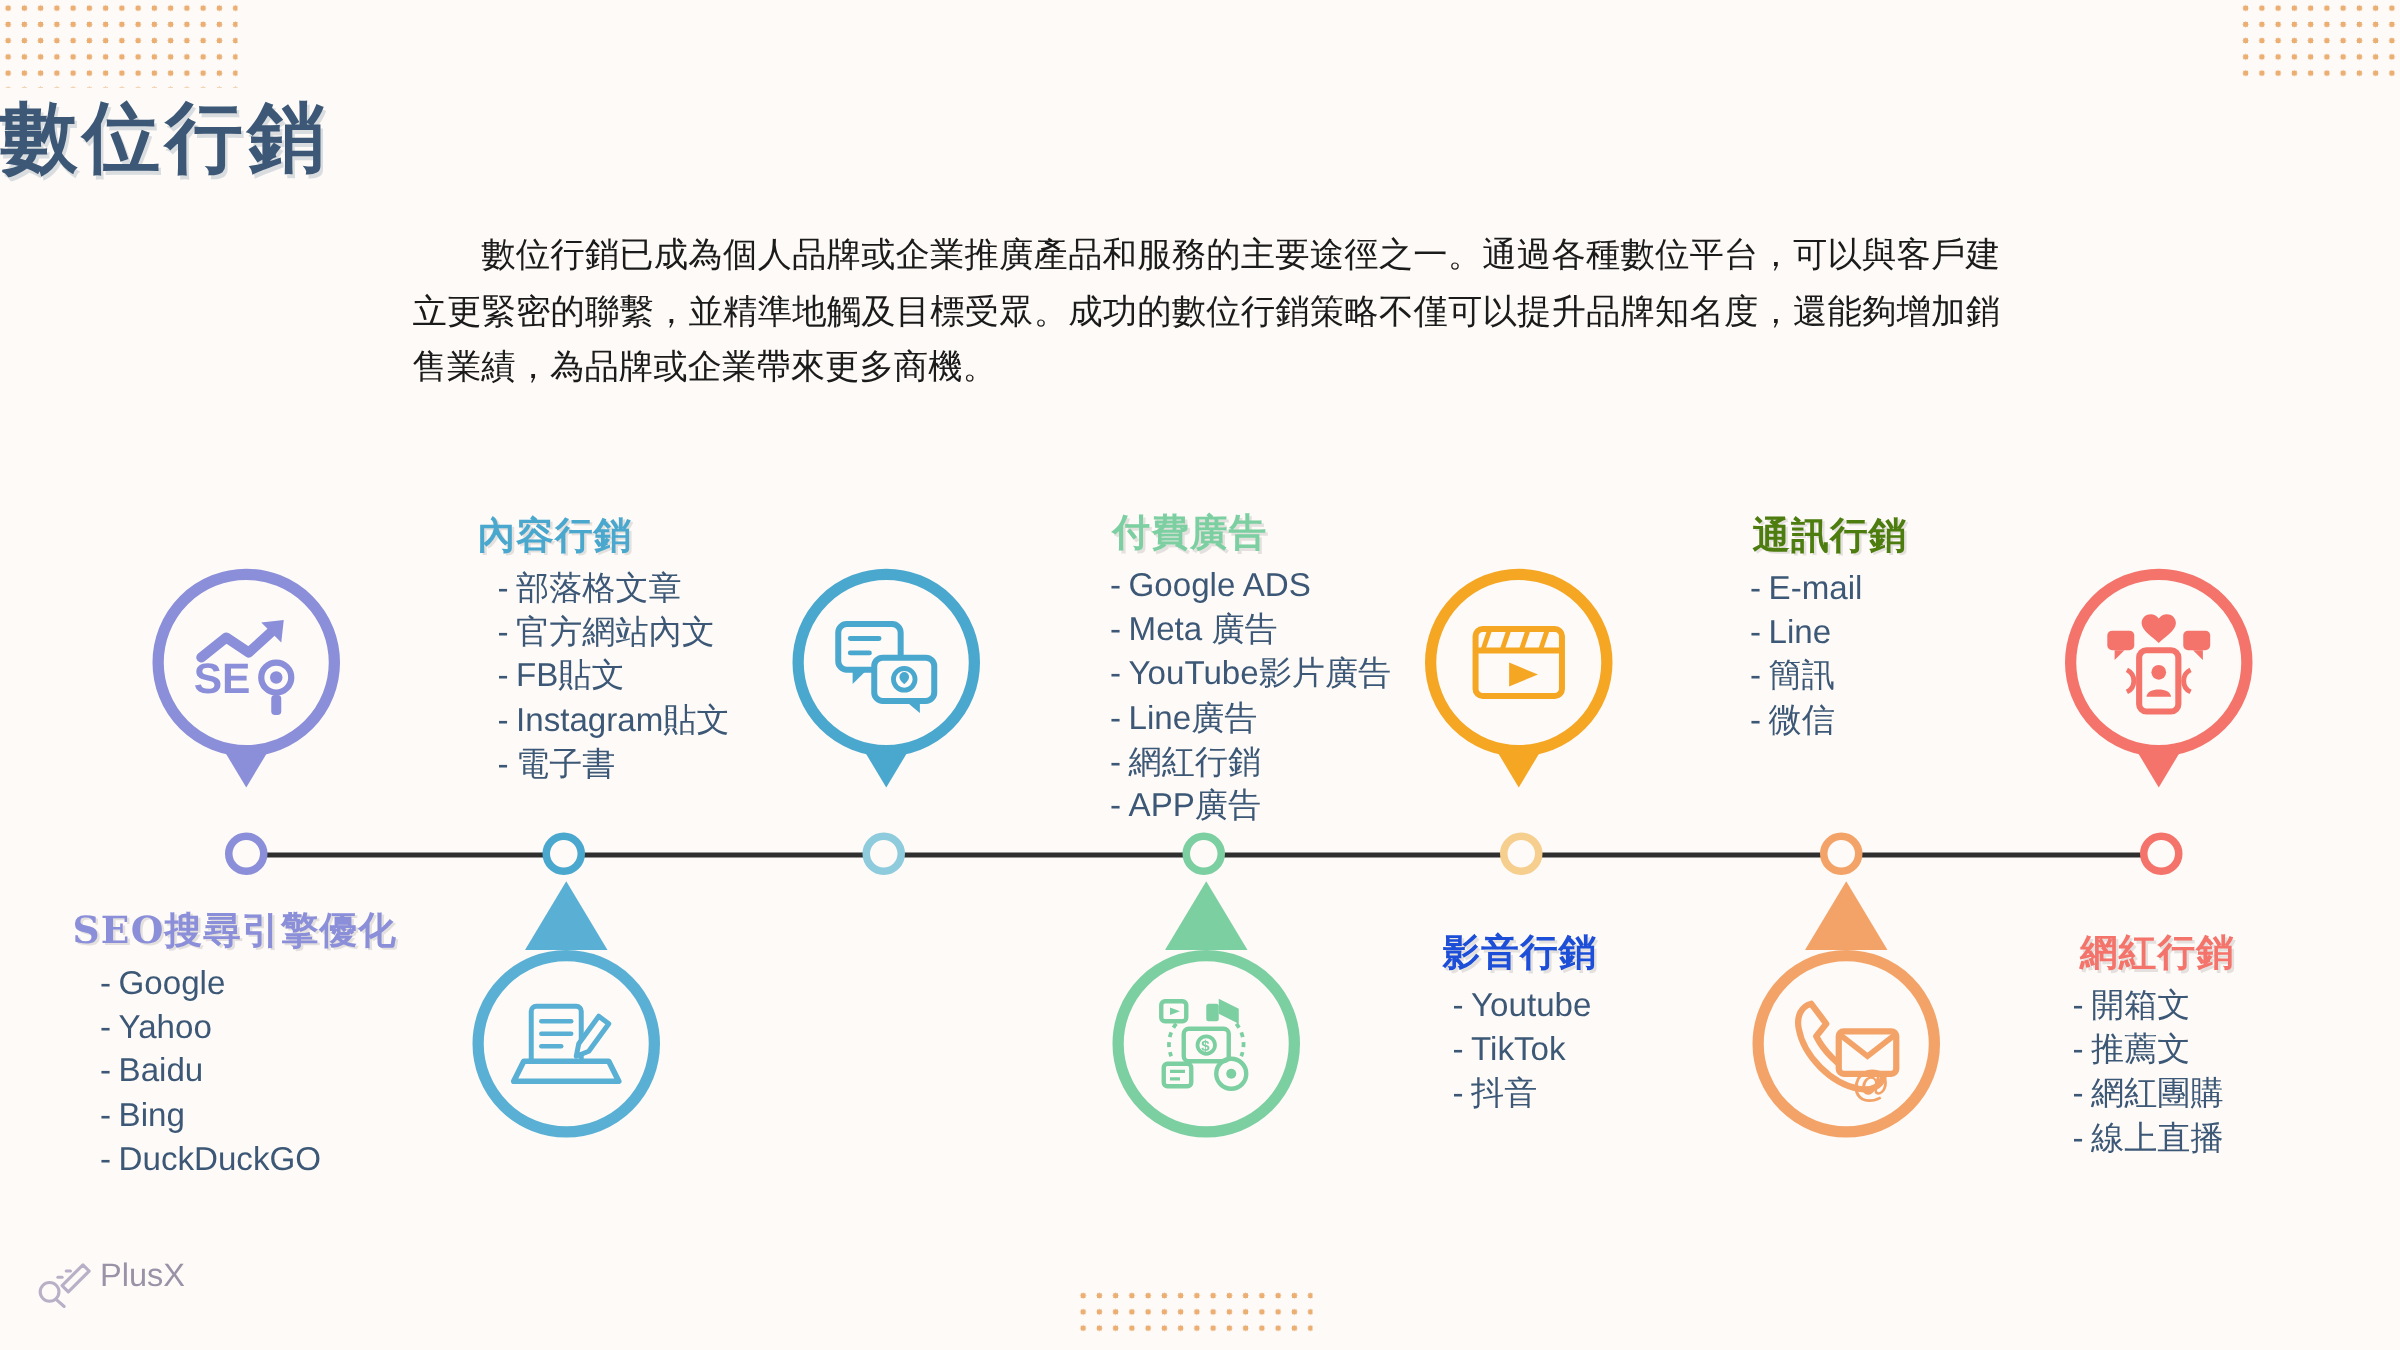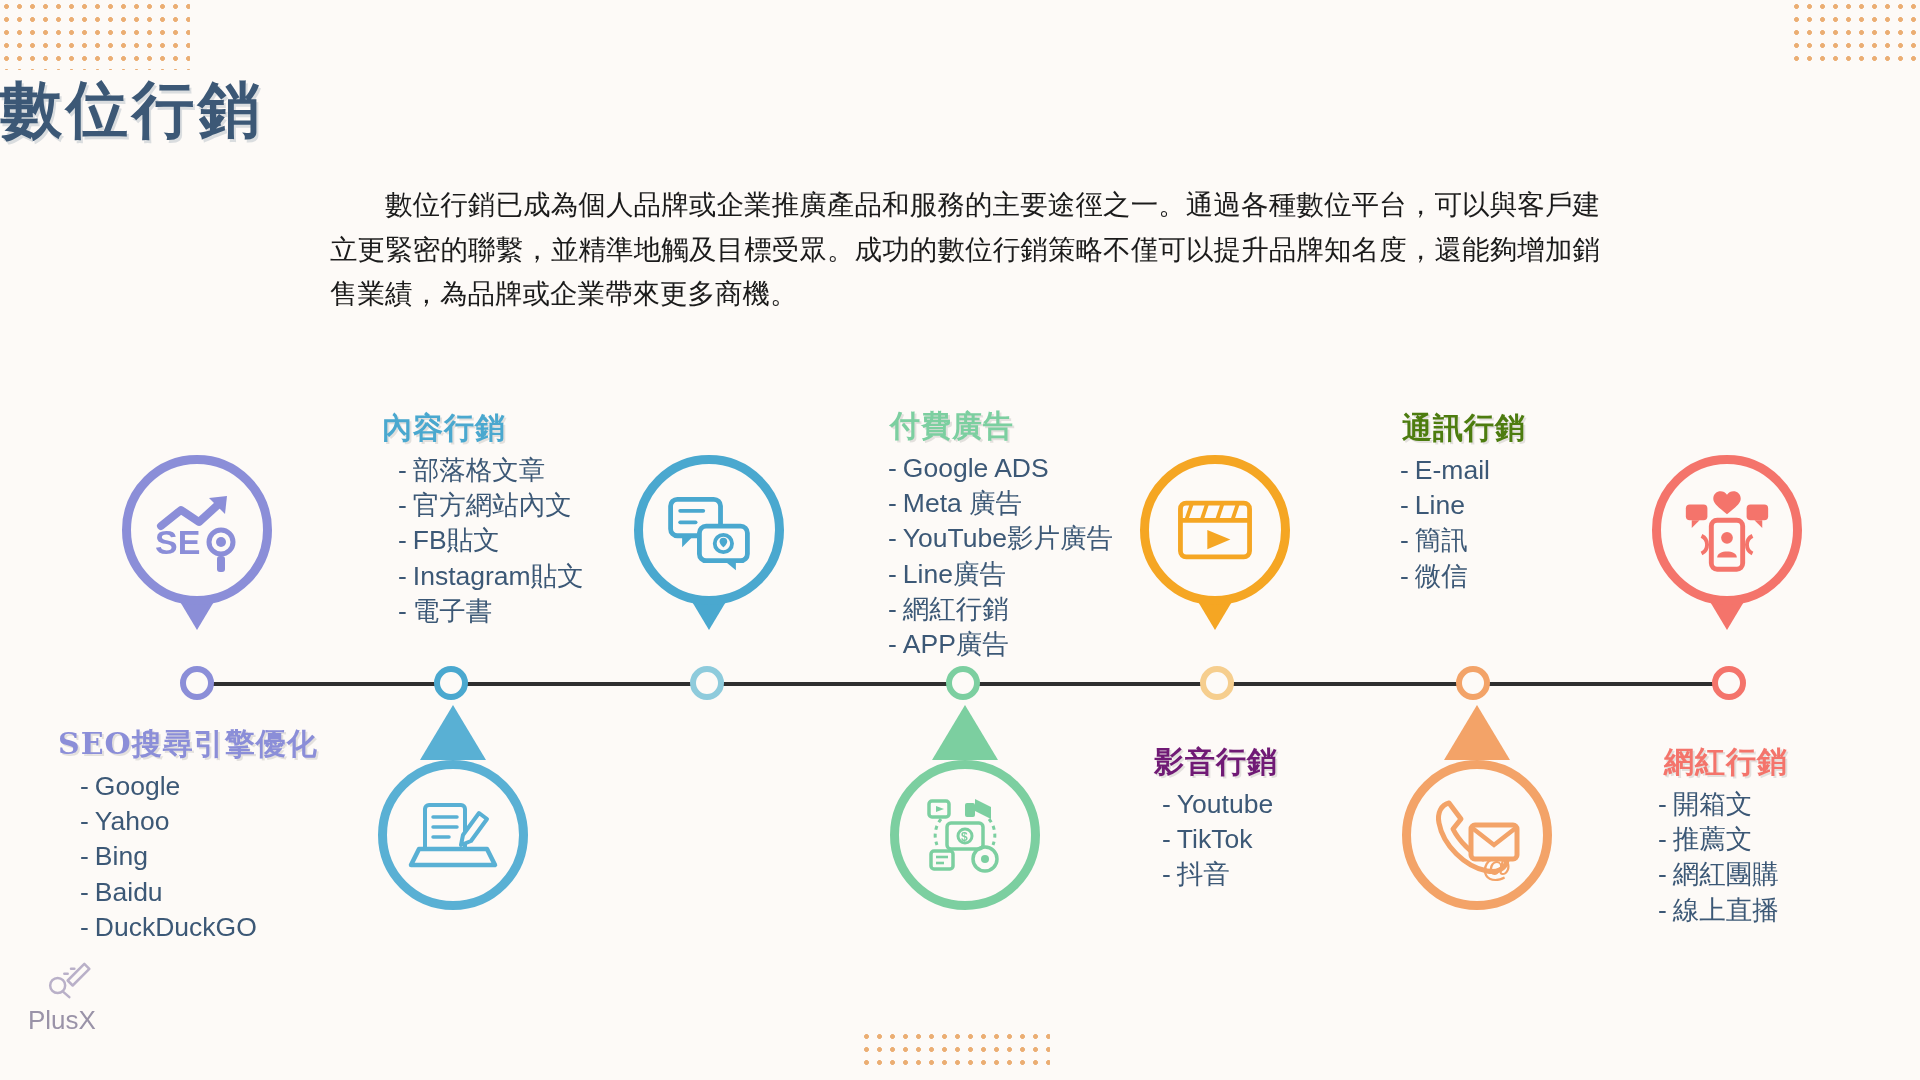--- a/index.html
+++ b/index.html
@@ -118,24 +118,23 @@
   .block ul { list-style: none; }
   .block li {
     font-size: 26.5px; line-height: 1.33;
     color: #3c5876; white-space: nowrap;
   }
   .block li .dash { margin-right: 6px; }
   .indent ul { padding-left: 26px; }
 
   
   .logo {
-    position: absolute; left: 28px; bottom: 44px;
-    display: flex; align-items: flex-end; gap: 2px;
+    position: absolute; left: 28px; bottom: 28px;
+    display: flex; gap: 2px;
     color: #b9b0c8;
-    flex-direction: column;
   }
   .logo .logo-text {
     font-size: 26px; color: #9a93a8;
     font-family: "Liberation Sans", sans-serif;
   }
 </style>
 </head>
 <body>
 
 <div id="page">
@@ -169,22 +168,22 @@
         <circle cx="74" cy="62" r="5" fill="#8b8ed8"></circle>
         <rect x="70" y="76" width="8" height="16" rx="3" fill="#8b8ed8"></rect>
       </svg>
     </div>
   </div>
   <div class="block" style="left:58px; top:724px;">
     <h3 style="color:#8b8ed8;">SEO搜尋引擎優化</h3>
     <ul>
       <li style="padding-left:22px;"><span class="dash">-</span><span>Google</span></li>
       <li style="padding-left:22px;"><span class="dash">-</span><span>Yahoo</span></li>
+      <li style="padding-left:22px;"><span class="dash">-</span><span>Baidu</span></li>
       <li style="padding-left:22px;"><span class="dash">-</span><span>Bing</span></li>
-      <li style="padding-left:22px;"><span class="dash">-</span><span>Baidu</span></li>
       <li style="padding-left:22px;"><span class="dash">-</span><span>DuckDuckGO</span></li>
     </ul>
   </div>
 
   <div class="pin" style="left:634px; top:455px; color:#4aa8cf;">
     <div class="pin-tail"></div>
     <div class="pin-body"></div>
     <div class="pin-icon">
       <svg viewBox="0 0 100 100" width="96" height="96">
         <rect x="10" y="18" width="52" height="38" rx="7" stroke="#4aa8cf" stroke-width="5" fill="none"></rect>
@@ -264,21 +263,21 @@
     <div class="pin-icon">
       <svg viewBox="0 0 100 100" width="96" height="96">
         <rect x="14" y="22" width="72" height="56" rx="6" stroke="#f5a623" stroke-width="5" fill="none"></rect>
         <path d="M14 40 L86 40" stroke="#f5a623" stroke-width="5"></path>
         <path d="M26 22 L20 40 M42 22 L36 40 M58 22 L52 40 M74 22 L68 40" stroke="#f5a623" stroke-width="4"></path>
         <path d="M42 50 L66 60 L42 70 Z" fill="#f5a623"></path>
       </svg>
     </div>
   </div>
   <div class="block indent" style="left:1148px; top:742px;">
-    <h3 style="color:#701a75; padding-left:6px;">影音行銷</h3>
+    <h3 style="color:#1d4ed8; padding-left:6px;">影音行銷</h3>
     <ul style="padding-left:14px;">
       <li><span class="dash">-</span><span>Youtube</span></li>
       <li><span class="dash">-</span><span>TikTok</span></li>
       <li><span class="dash">-</span><span>抖音</span></li>
     </ul>
   </div>
 
   <div class="block indent" style="left:1392px; top:408px;">
     <h3 style="color:#4d7c0f; padding-left:10px;">通訊行銷</h3>
     <ul style="padding-left:8px;">

